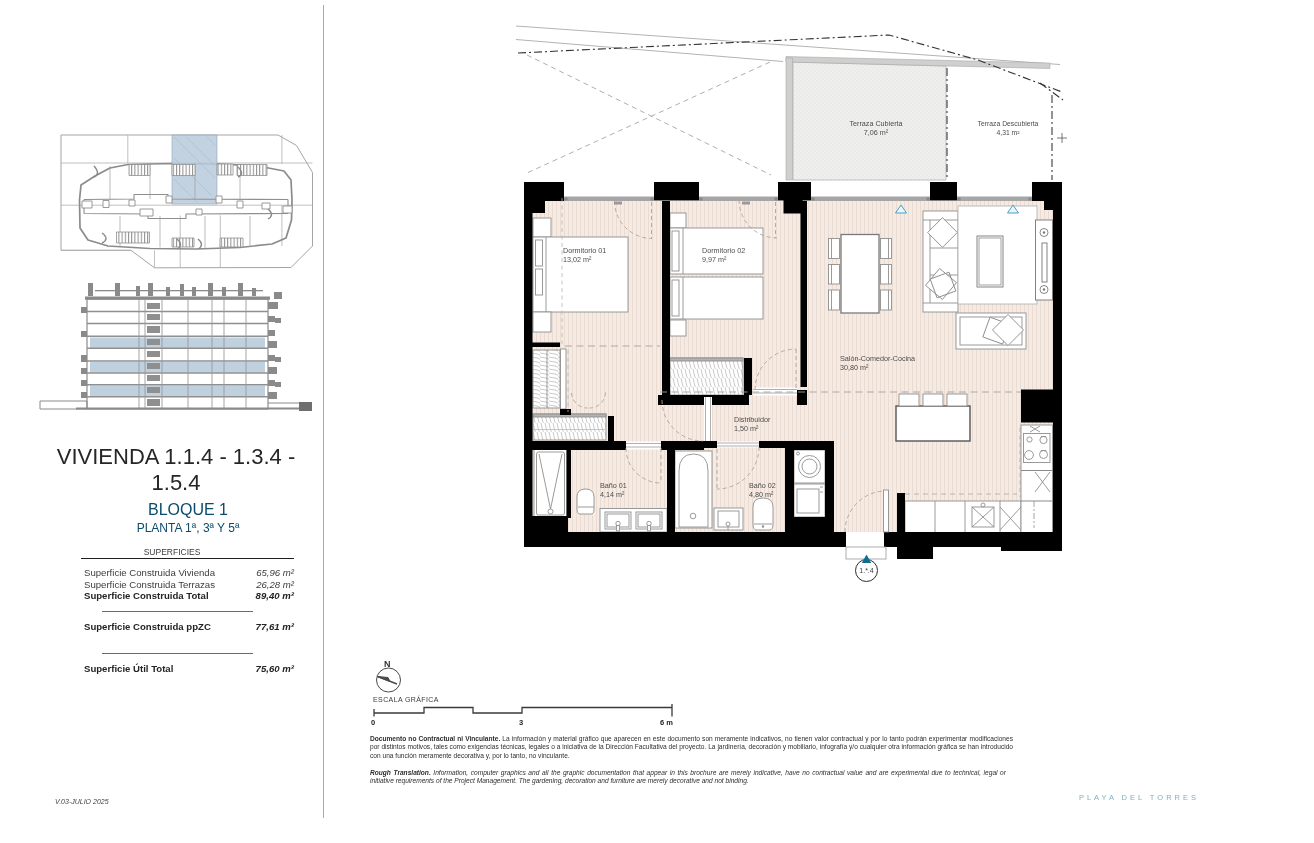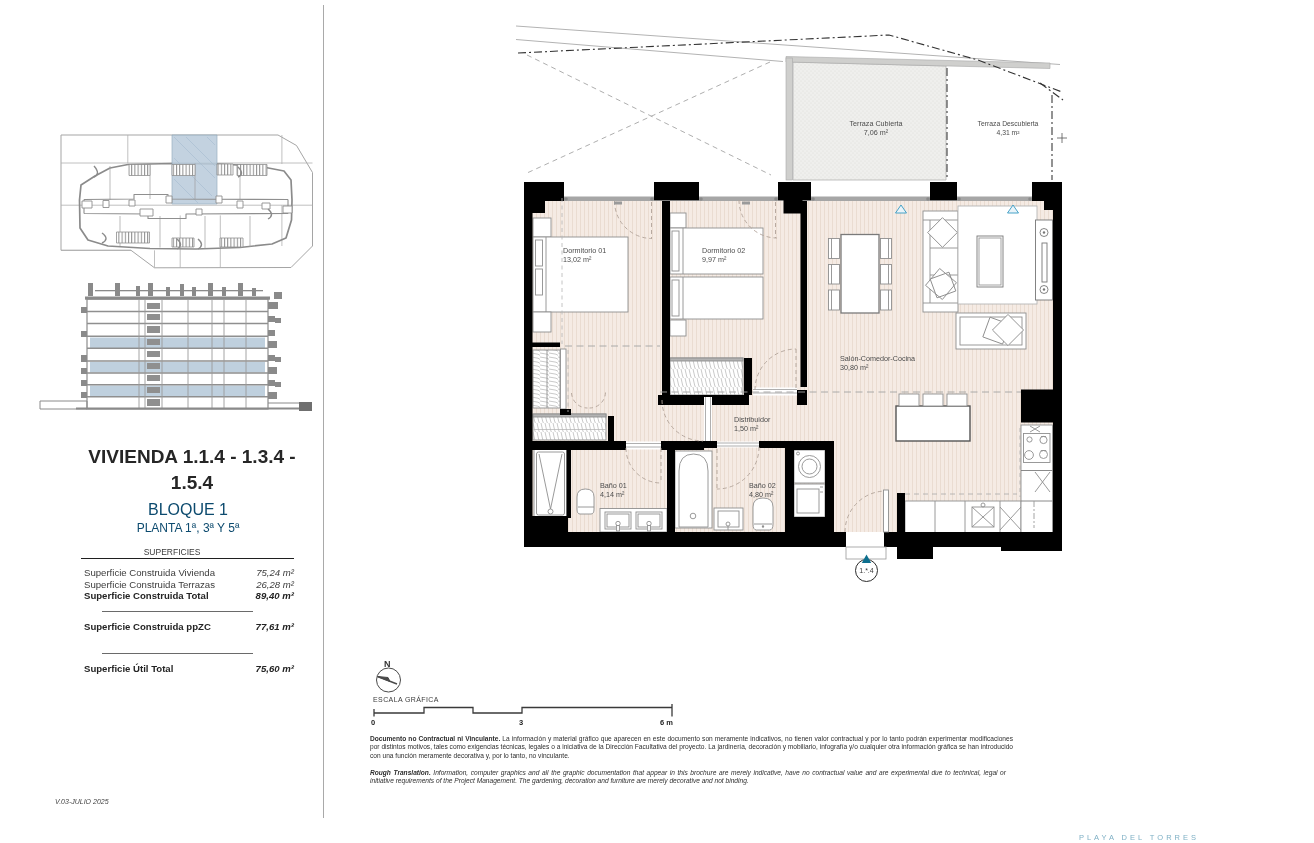--- a/index.html
+++ b/index.html
@@ -1,27 +1,27 @@
 <!DOCTYPE html>
 <html><head>
 <meta charset="utf-8">
 <style>
 html,body{margin:0;padding:0;background:#fff;}
 body{width:1314px;height:843px;position:relative;font-family:"Liberation Sans",sans-serif;overflow:hidden;}
 .abs{position:absolute;}
-#title{left:44px;top:444px;width:296px;text-align:center;color:#262626;font-weight:bold;font-size:19px;line-height:26px;letter-spacing:0px;}
+#title{left:28px;top:444px;width:296px;text-align:center;color:#262626;font-weight:normal;font-size:22px;line-height:26px;letter-spacing:0px;}
 #subt{left:40px;top:502px;width:296px;text-align:center;color:#0c4a6e;font-size:16px;line-height:16.5px;}
 #sup{left:24px;top:547px;width:296px;text-align:center;color:#3a3a3a;font-size:8.5px;}
 .tbl{left:84px;top:567px;width:210px;font-size:9.6px;color:#3c3c3c;line-height:11.7px;}
 .tbl .v{float:right;font-style:italic;}
 .b{font-weight:bold;color:#242424;}
 #disc{left:370px;top:735px;width:643px;font-size:6.6px;line-height:8.3px;color:#2e2e2e;text-align:justify;}
 #disc2{left:370px;top:769px;width:636px;font-size:6.6px;line-height:8.3px;color:#2e2e2e;font-style:italic;text-align:justify;}
 #vfoot{left:55px;top:798px;font-size:7px;font-style:italic;color:#3f3f3f;}
-#pfoot{right:115px;top:793px;font-size:7.5px;letter-spacing:3px;color:#7fb0c5;margin-top:40px;}
+#pfoot{right:115px;top:793px;font-size:7.5px;letter-spacing:3px;color:#7fb0c5;}
 </style>
 </head>
 <body>
 
 <div class="abs" style="left:323px;top:5px;width:1px;height:813px;background:#a9a9a9;"></div>
 
 <svg class="abs" style="left:0;top:0" width="1314" height="843" viewBox="0 0 1314 843">
 <defs>
 <pattern id="pFloor" width="4" height="4" patternUnits="userSpaceOnUse">
 <rect width="4" height="4" fill="#f5ebe4"></rect>
@@ -556,21 +556,21 @@
 
 <div class="abs" id="title">VIVIENDA 1.1.4 - 1.3.4 -<br>1.5.4</div>
 
 <div class="abs" id="subt">BLOQUE 1<br><span style="font-size:12px">PLANTA 1ª, 3ª Y 5ª</span></div>
 
 <div class="abs" id="sup">SUPERFICIES</div>
 
 <div class="abs" style="left:81px;top:557.5px;width:213px;height:1.6px;background:#1f1f1f;"></div>
 
 <div class="abs tbl">
-<div><span class="v">75,24 m²</span>Superficie Construida Vivienda</div>
+<div><span class="v">65,96 m²</span>Superficie Construida Vivienda</div>
 <div><span class="v">26,28 m²</span>Superficie Construida Terrazas</div>
 <div class="b"><span class="v">89,40 m²</span>Superficie Construida Total</div>
 </div>
 
 <div class="abs" style="left:102px;top:610.5px;width:151px;height:1px;background:#6a6a6a;"></div>
 
 <div class="abs tbl" style="top:621px;">
     <div class="b"><span class="v">77,61 m²</span>Superficie Construida ppZC</div>
   </div>
 

